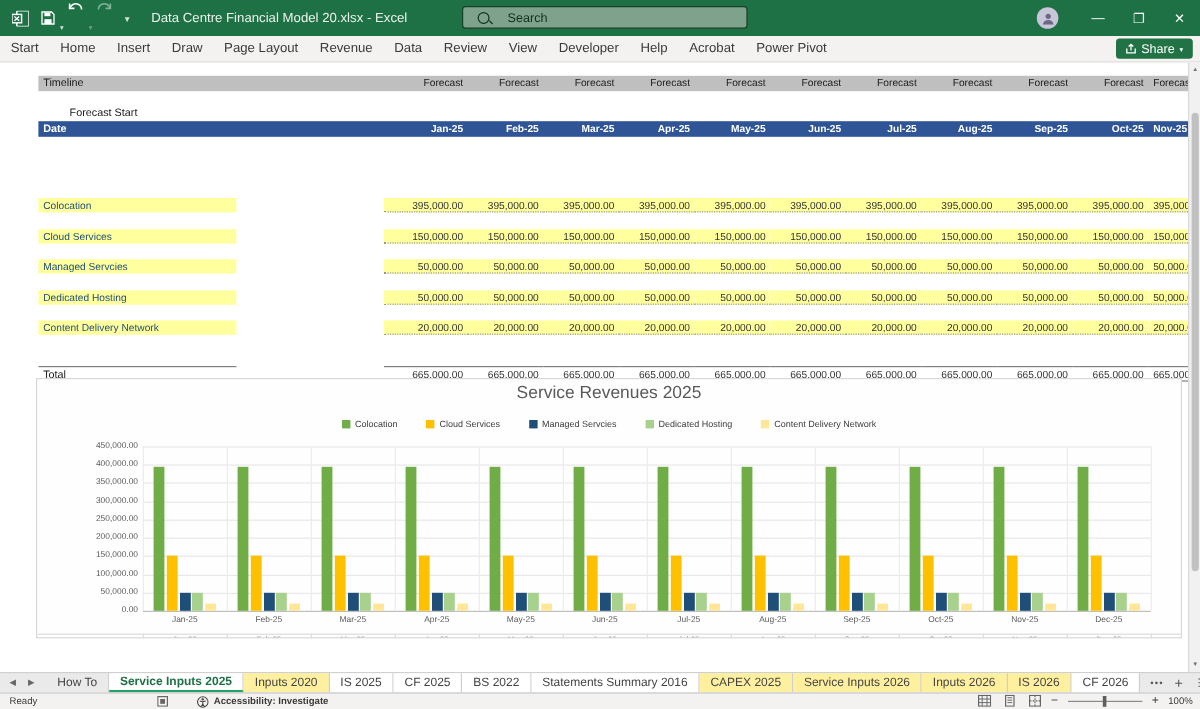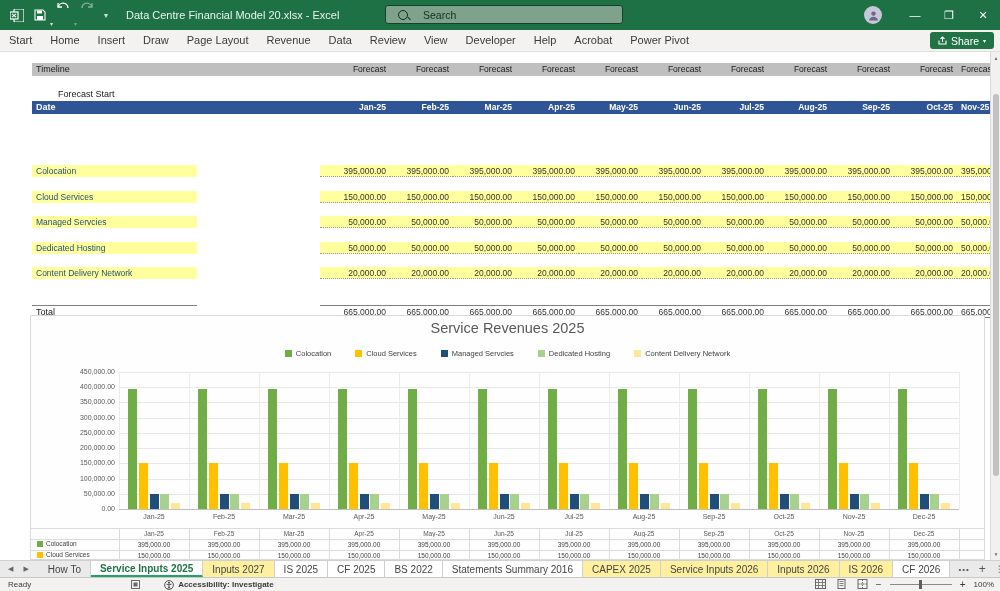--- a/index.html
+++ b/index.html
@@ -38,21 +38,21 @@
   .band.blue .rowlabel{font-weight:700;}
   .typelabel{position:absolute;left:192px;top:1px;font-size:9px;font-weight:700;}
   .plainrow{position:absolute;left:36px;font-size:9px;color:#1a1a1a;margin-left:22px;}
   .fcell{position:absolute;top:1px;height:11px;font-size:8.5px;text-align:right;padding-right:4px;box-sizing:border-box;color:#1a1a1a;overflow:hidden;white-space:nowrap;}
   .band.blue .fcell{color:#fff;font-weight:700;}
   .ylab{position:absolute;left:32px;width:165px;height:12px;background:#FFFF9E;font-size:8.5px;color:#1F4E79;padding:1px 0 0 4px;box-sizing:border-box;white-space:nowrap;}
   .val{position:absolute;height:12px;background:#FFFF9E;border-bottom:1px dotted #969696;text-align:right;font-size:8.5px;color:#333;padding:1px 4px 0 0;box-sizing:border-box;white-space:nowrap;overflow:hidden;}
   .tlabel{position:absolute;left:32px;width:165px;height:13px;font-size:9px;color:#1a1a1a;padding:1px 0 0 4px;border-top:1px solid #808080;border-bottom:1px solid #808080;box-sizing:border-box;}
   .tval{position:absolute;height:13px;text-align:right;font-size:8.5px;color:#333;padding:1px 4px 0 0;border-top:1px solid #808080;border-bottom:1px solid #808080;box-sizing:border-box;white-space:nowrap;overflow:hidden;}
   
-  .chart{position:absolute;left:30px;top:315px;width:955px;height:245px;background:#FEFEFE;border:1px solid #D9D9D9;box-sizing:border-box;overflow:hidden;}
+  .chart{position:absolute;left:30px;top:315px;width:955px;height:217px;background:#FEFEFE;border:1px solid #D9D9D9;box-sizing:border-box;overflow:hidden;}
   .ctitle{position:absolute;left:0;top:4px;width:100%;text-align:center;font-size:14.5px;color:#595959;}
   .clegend{position:absolute;left:0;top:33px;width:100%;display:flex;justify-content:center;gap:24px;font-size:7.5px;color:#404040;}
   .lkey{display:flex;align-items:center;gap:4px;}
   .lsq{width:7px;height:7px;flex:0 0 auto;}
   .gline{position:absolute;height:1px;background:#E8E8E8;}
   .vline{position:absolute;width:1px;background:#ECECEC;}
   .ytick{position:absolute;text-align:right;font-size:7px;color:#595959;width:70px;}
   .xtick{position:absolute;text-align:center;font-size:7px;color:#595959;}
   .bar{position:absolute;}
   .dt-line{position:absolute;background:#DCDCDC;}
@@ -479,21 +479,21 @@
   </div>
 
   <div class="tabbar">
     <div class="tnav">
       <span>◀</span>
       <span>▶</span>
     </div>
     <div id="sheetTabs" style="display:flex;align-items:stretch;">
         <div class="stab plain">How To</div>
         <div class="stab active">Service Inputs 2025</div>
-        <div class="stab yellow">Inputs 2027</div>
+        <div class="stab yellow">Inputs 2020</div>
         <div class="stab white">IS 2025</div>
         <div class="stab white">CF 2025</div>
         <div class="stab white">BS 2022</div>
         <div class="stab white">Statements Summary 2016</div>
         <div class="stab yellow">CAPEX 2025</div>
         <div class="stab yellow">Service Inputs 2026</div>
         <div class="stab yellow">Inputs 2026</div>
         <div class="stab yellow">IS 2026</div>
         <div class="stab white">CF 2026</div>
       </div>

